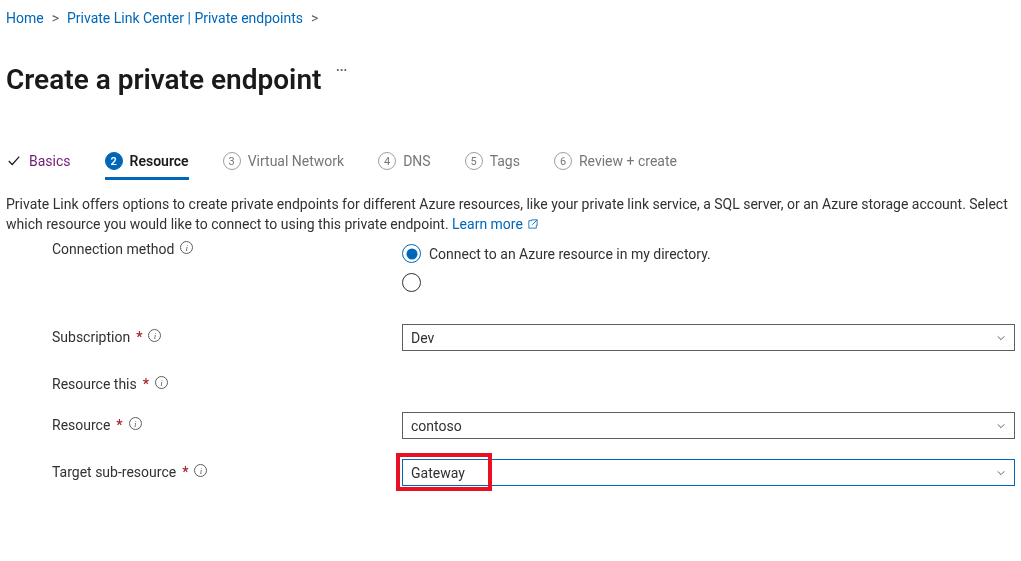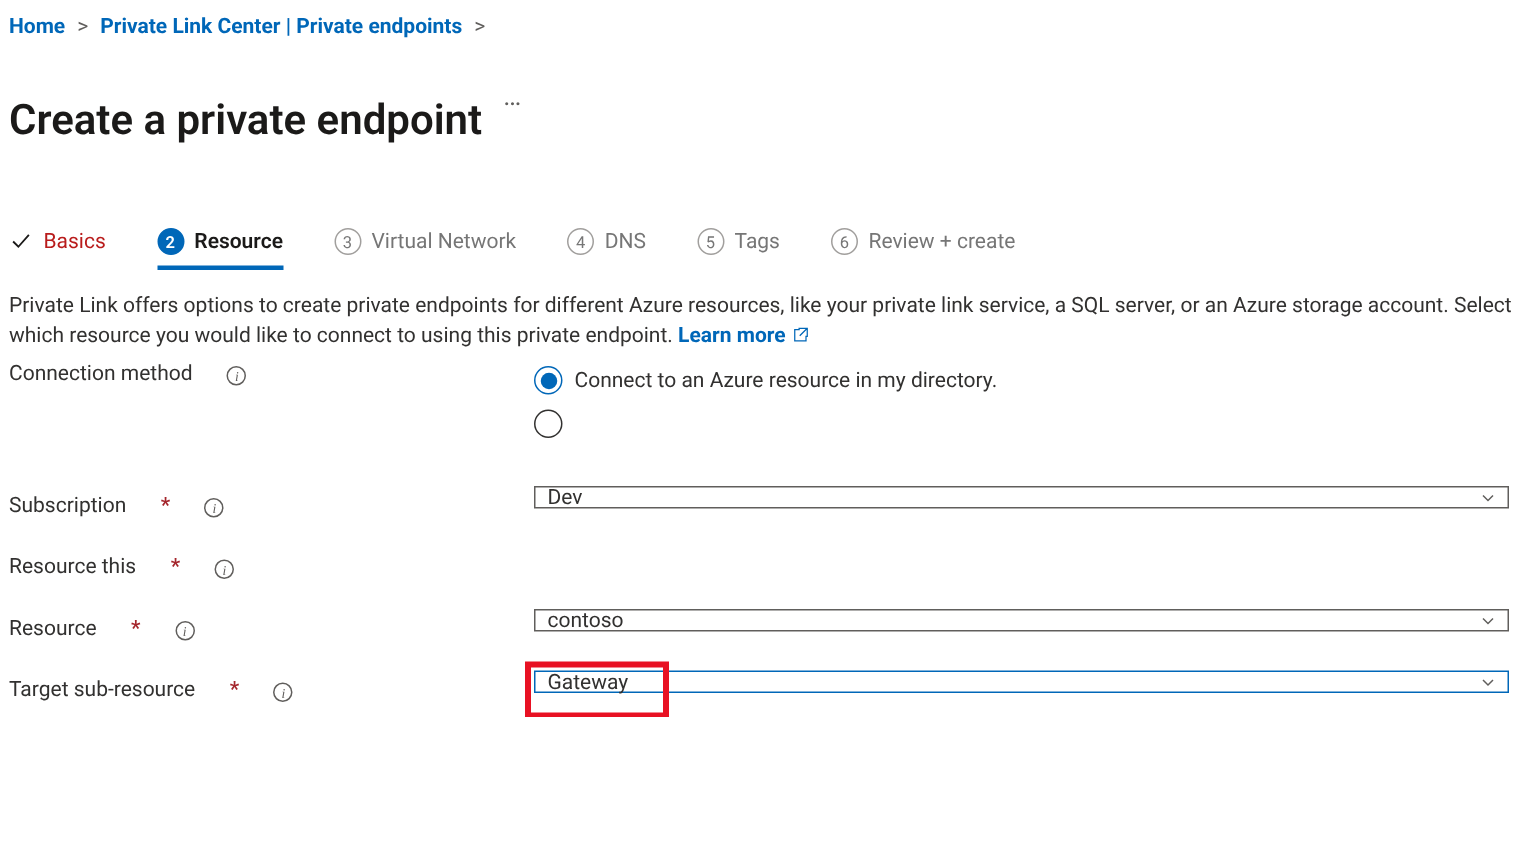--- a/index.html
+++ b/index.html
@@ -4,21 +4,21 @@
   <style>
     * { box-sizing: border-box; margin: 0; padding: 0; }
     body {
       font-family: "Segoe UI", -apple-system, BlinkMacSystemFont, Roboto, sans-serif;
       font-size: 13px;
       color: #323130;
       background: #ffffff;
       padding: 10px 6px;
       width: 1021px;
     }
-    a { color: #0067b8; text-decoration: none; font-weight: bold; }
+    a { color: #0067b8; text-decoration: none; }
 
     
     .breadcrumb {
       display: flex;
       align-items: center;
       gap: 8px;
       font-size: 14px;
       margin-bottom: 6px;
     }
     .breadcrumb .sep { color: #605e5c; }
@@ -60,21 +60,21 @@
       color: #1b1a19;
       font-weight: 600;
     }
     .tab.active::after {
       content: "";
       position: absolute;
       left: 0; right: 0; bottom: 0;
       height: 3px;
       background: #0067b8;
     }
-    .tab.done { color: #b91c1c; }
+    .tab.done { color: #701a75; }
     .step-circle {
       width: 18px; height: 18px;
       border-radius: 50%;
       border: 1px solid #a19f9d;
       display: flex;
       align-items: center;
       justify-content: center;
       font-size: 11px;
       color: #767676;
       font-weight: 400;
@@ -112,24 +112,25 @@
     
     .form-row {
       display: flex;
       align-items: flex-start;
       margin-top: 2px;
     }
     .form-row.field { margin-top: 20px; }
     .label-col {
       width: 350px;
       display: flex;
-      align-items: flex-end;
-      gap: 23px;
+      align-items: flex-start;
+      gap: 6px;
       font-size: 14px;
       padding-top: 5px;
+      margin-left: 46px;
     }
     .required { color: #a4262c; font-weight: 600;}
     .info-icon {
       width: 13px; height: 13px;
       border-radius: 50%;
       border: 1px solid #605e5c;
       color: #605e5c;
       font-size: 9px;
       display: inline-flex;
       align-items: center;
@@ -167,21 +168,21 @@
       background: #0067b8;
       border-radius: 50%;
       top: 50%; left: 50%;
       transform: translate(-50%, -50%);
     }
 
     
     .select {
       position: relative;
       width: 100%;
-      height: 15px;
+      height: 27px;
       border: 1px solid #605e5c;
       display: flex;
       align-items: center;
       padding: 0 28px 0 8px;
       font-size: 14px;
       background: #fff;
       cursor: pointer;
     }
     .select.focus {
       border-color: #0067b8;

